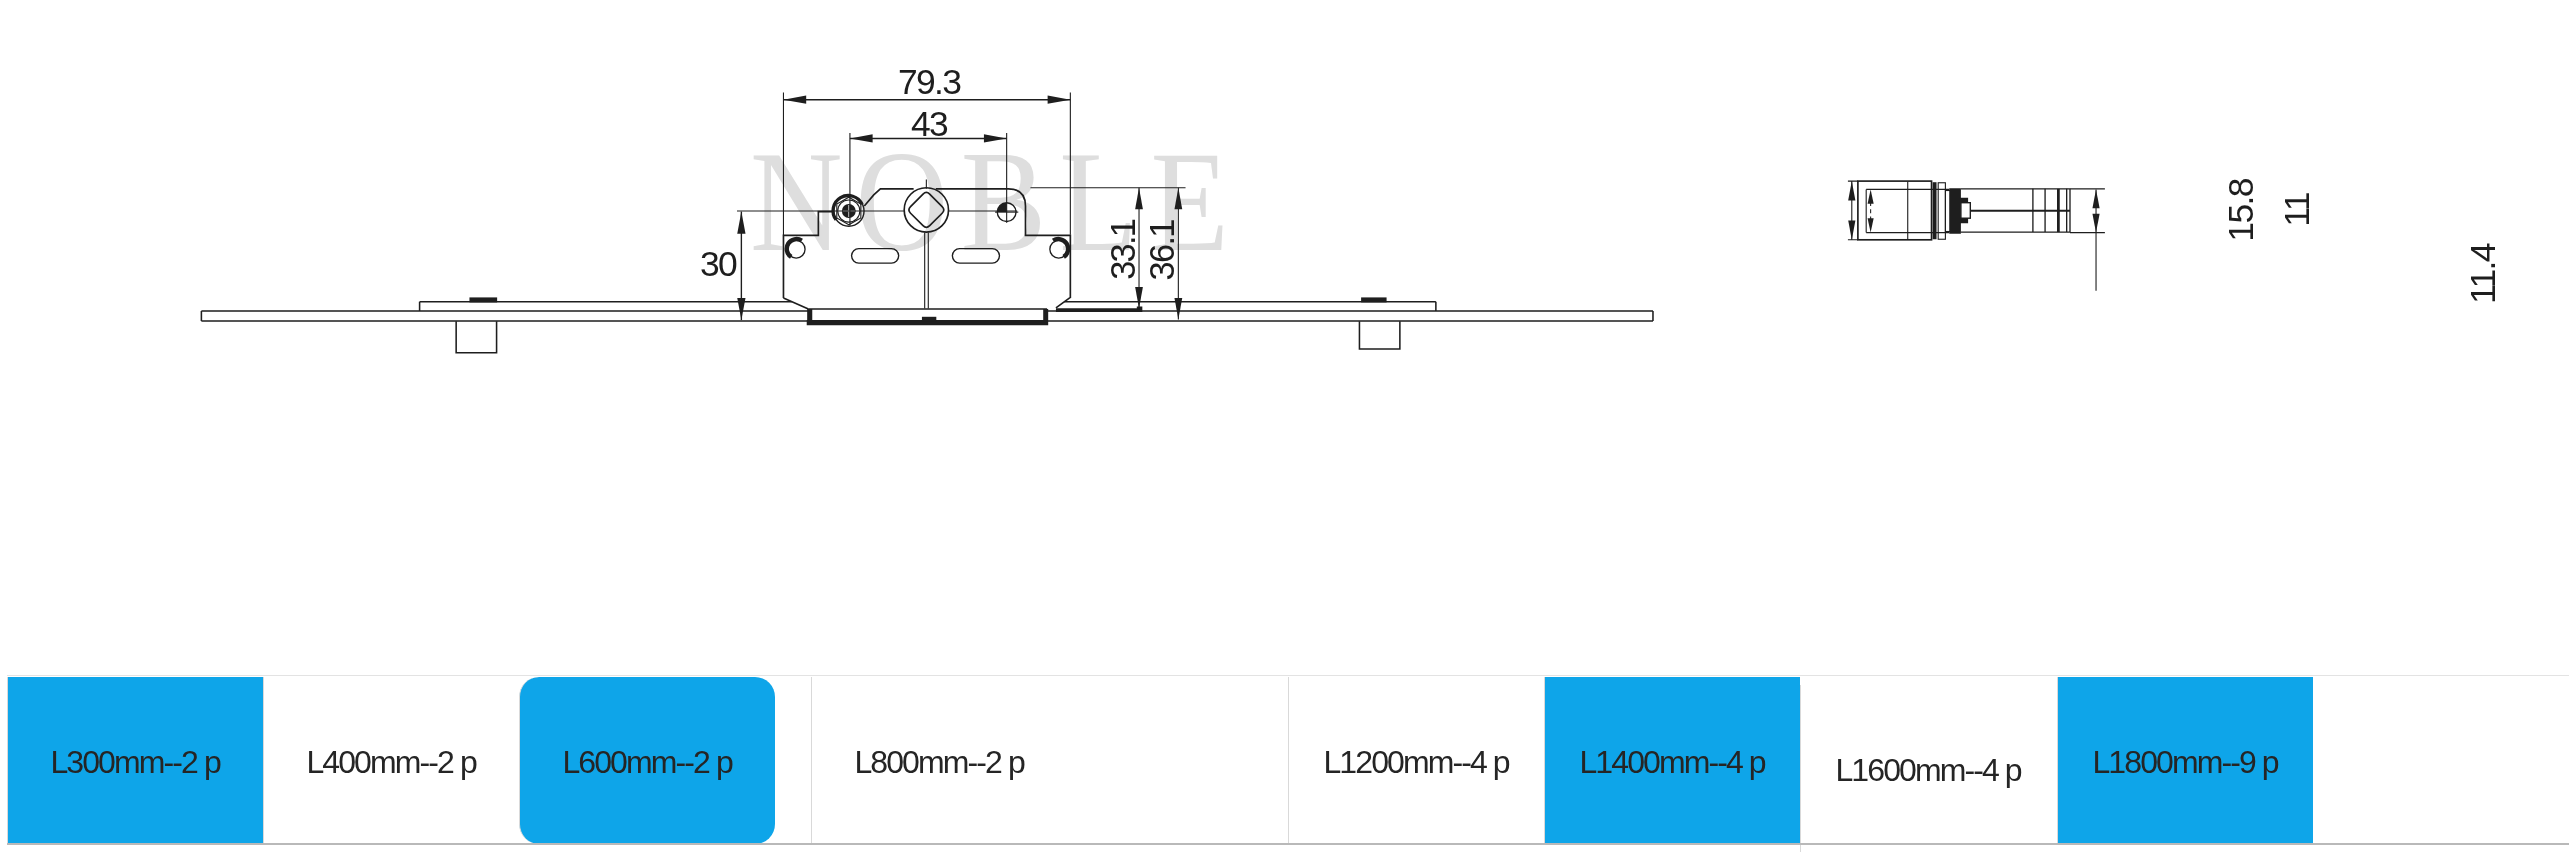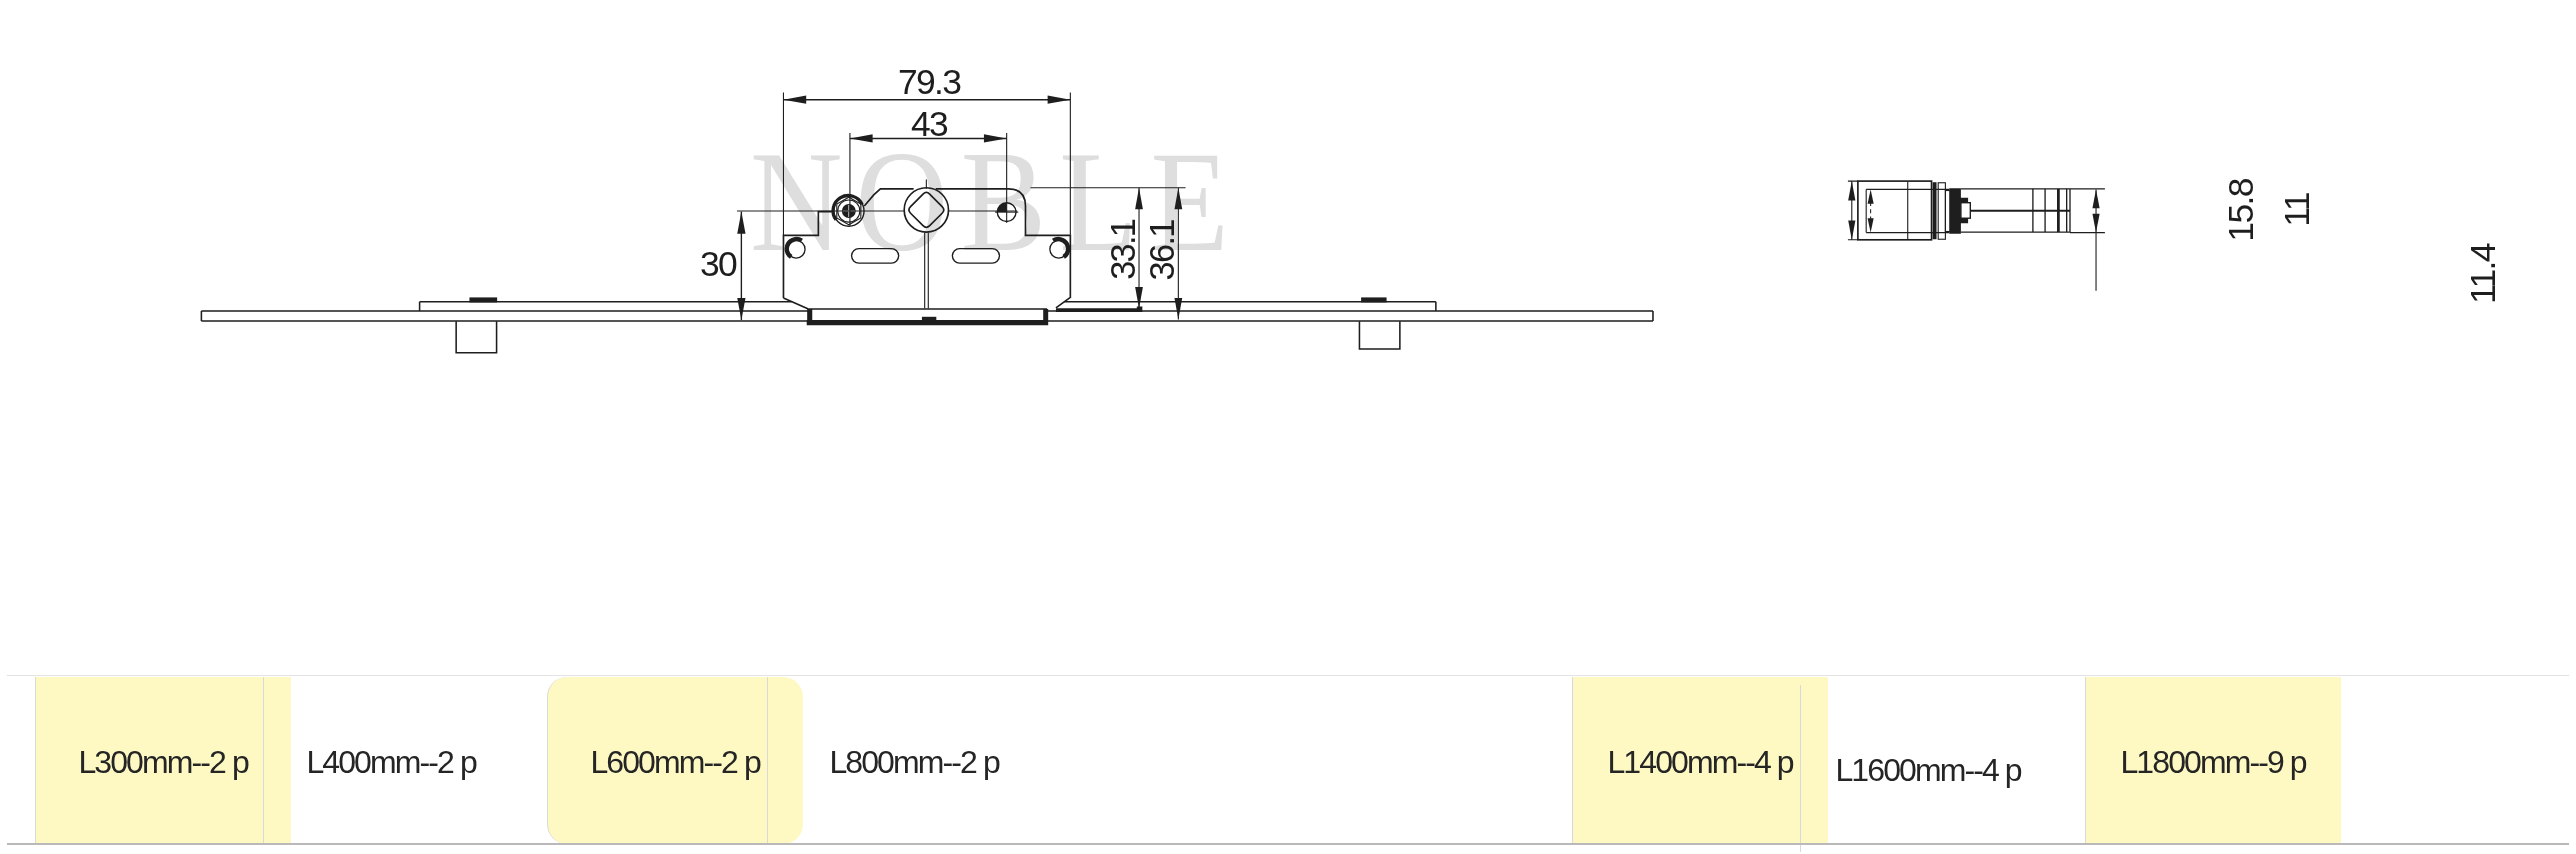--- a/index.html
+++ b/index.html
@@ -2,21 +2,21 @@
 <html style="font-size:8.9px"><head>
 <meta charset="utf-8">
 <style>
   html,body{margin:0;padding:0;background:#ffffff;}
   body{width:2576px;height:854px;position:relative;overflow:hidden;font-family:"Liberation Sans",sans-serif;}
   .wm{position:absolute;left:750px;top:131px;font-family:"Liberation Serif",serif;font-size:143px;line-height:1;color:#dedede;letter-spacing:14.4px;transform:scaleX(0.896);transform-origin:0 0;}
   svg{position:absolute;left:0;top:0;}
   .tbl{position:absolute;left:6.6px;top:675px;width:2562px;height:168px;border-top:1.1px solid #e3e3e3;}
   .cell{position:absolute;top:1.1px;height:167px;border-left:1.1px solid #d9d9d9;}
   .cell span{position:absolute;left:0;right:0;top:69px;text-align:center;font-size:32px;line-height:32px;letter-spacing:-1.9px;color:#252525;}
-  .g{background:#fef9c3;margin-left:28px;}
+  .g{background:#0ea5e9;}
   .btm{position:absolute;left:6.6px;top:843px;width:2562px;height:1.7px;background:#b9b9b9;}
 </style>
 </head>
 <body>
 
 <div class="wm">NOBLE</div>
 
 <svg width="2576" height="854" viewBox="0 0 4650 1542" fill="none" stroke="none">
 <g stroke="#1e1e1e" stroke-width="2.8" fill="none">
 
@@ -197,22 +197,25 @@
 <div class="tbl">
   <div class="cell g" style="left:0px;width:255px;">
       <span>L300mm--2 p</span>
     </div>
   <div class="cell" style="left:256px;width:255px;">
       <span>L400mm--2 p</span>
     </div>
   <div class="cell g" style="left:512px;width:255px;border-radius:20px;">
       <span>L600mm--2 p</span>
     </div>
-  <div class="cell" style="left:760px;width:255px;padding-left:38px;">
+  <div class="cell" style="left:804px;width:255px;">
       <span>L800mm--2 p</span>
+    </div>
+  <div class="cell" style="left:1281px;width:255px;">
+      <span>L1200mm--4 p</span>
     </div>
   <div class="cell g" style="left:1537px;width:255px;">
       <span>L1400mm--4 p</span>
     </div>
   <div class="cell" style="left:1793px;width:255px;margin-top:8px;">
       <span>L1600mm--4 p</span>
     </div>
   <div class="cell g" style="left:2050px;width:255px;">
       <span>L1800mm--9 p</span>
     </div>

